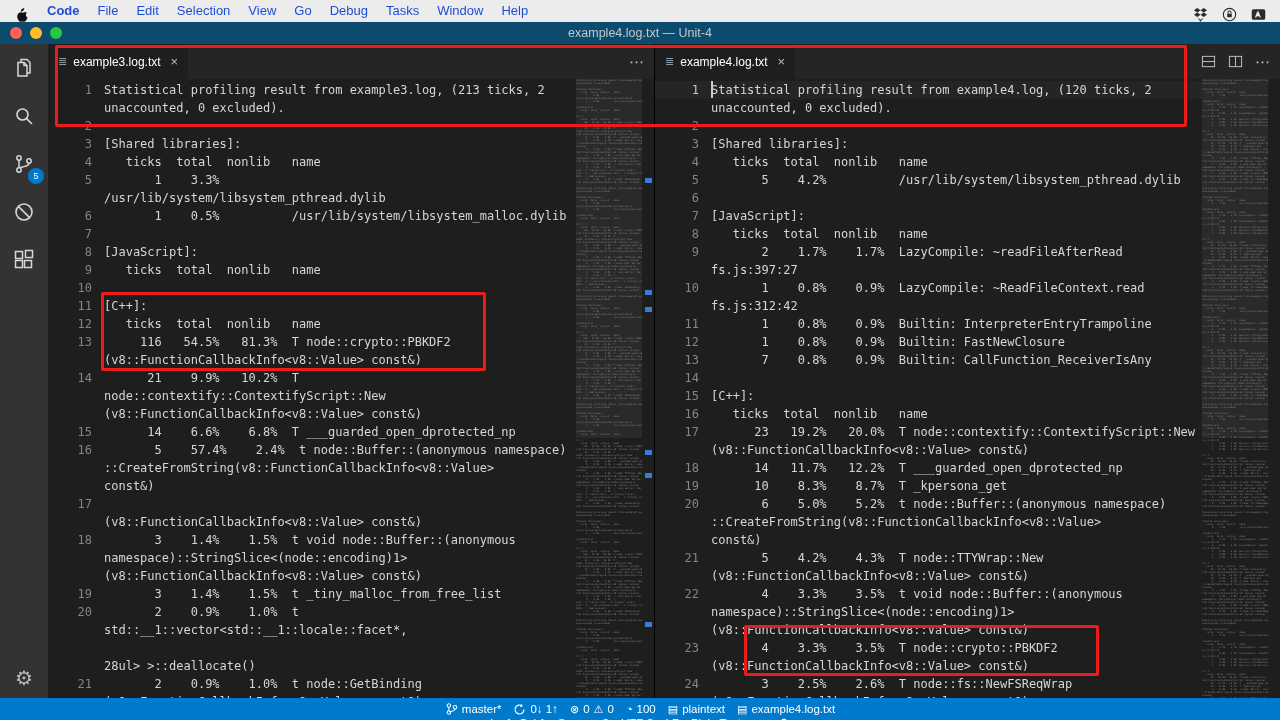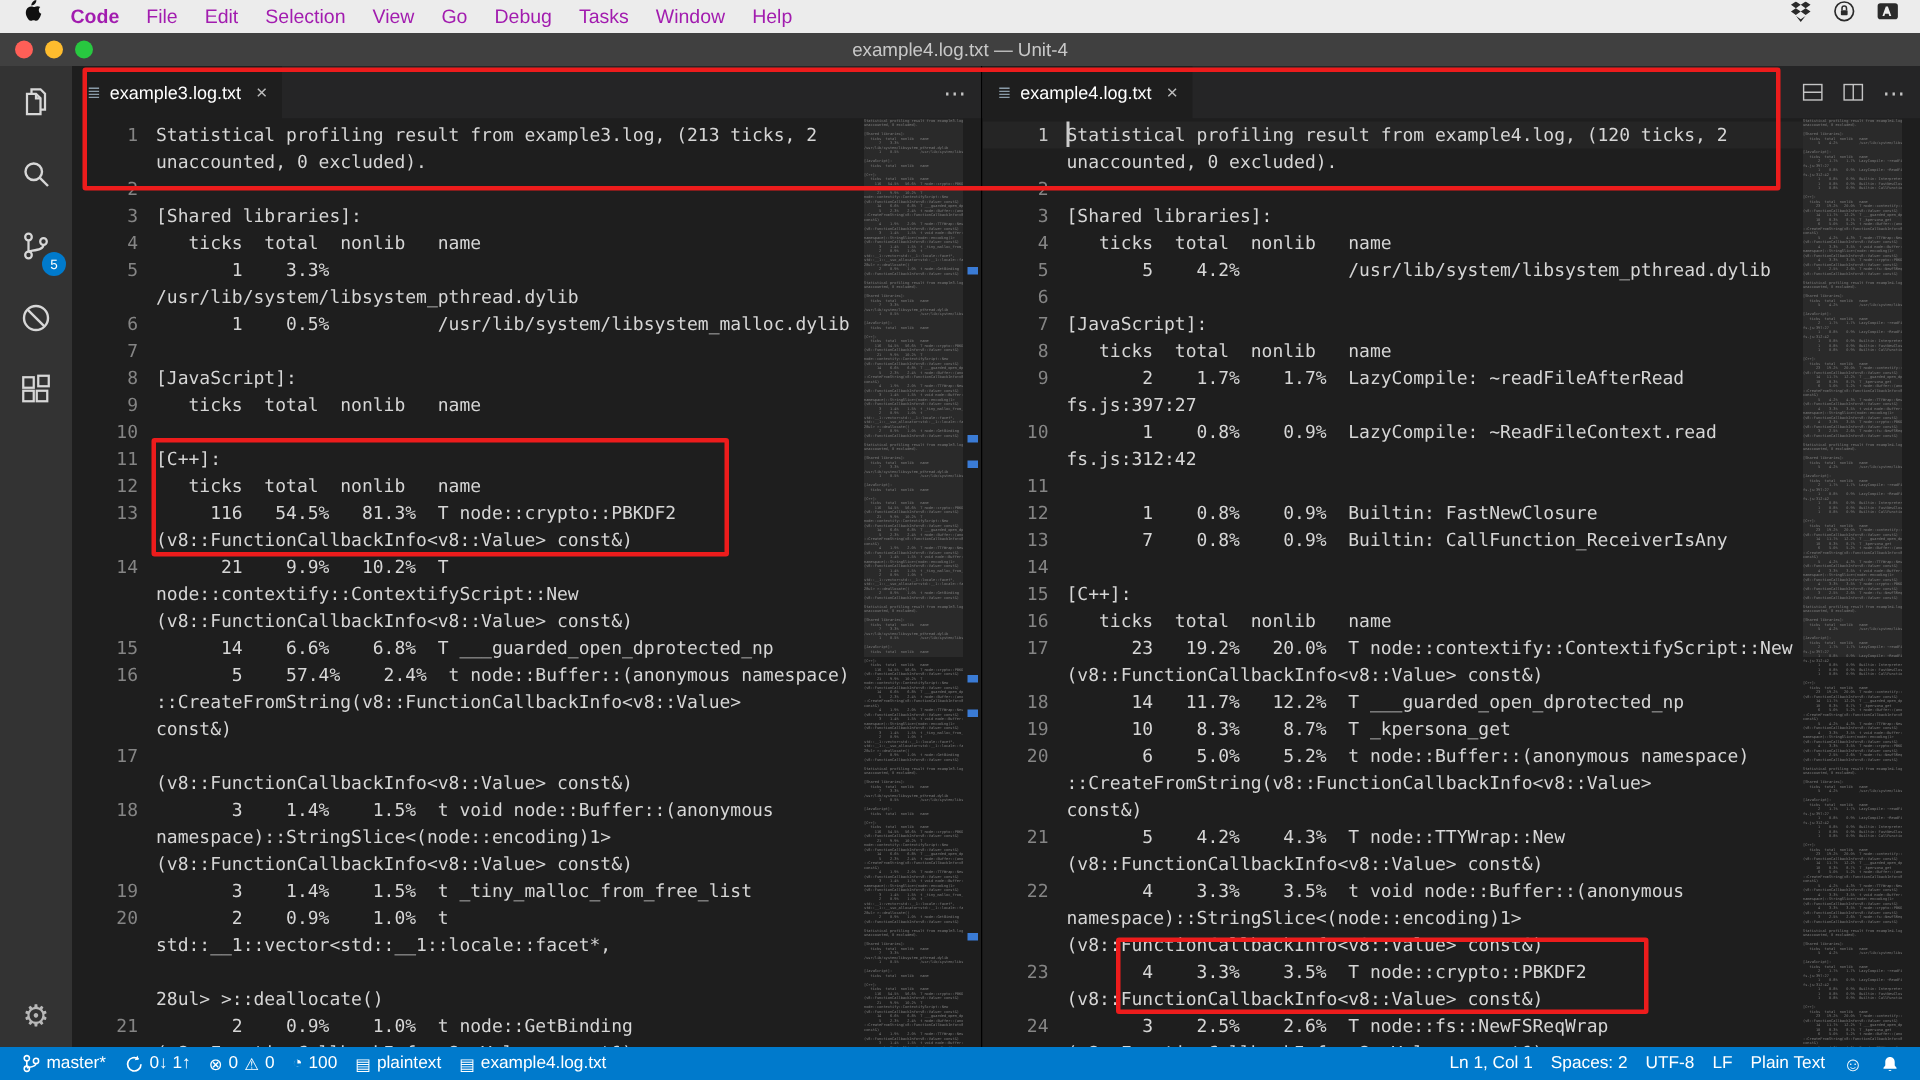--- a/index.html
+++ b/index.html
@@ -1,29 +1,29 @@
 <!DOCTYPE html>
 <html><head>
 <meta charset="utf-8">
 <style>
   * { margin:0; padding:0; box-sizing:border-box; }
   html,body { background:#111; }
   body { font-family:"Liberation Sans", sans-serif; }
   #app { position:relative; width:1280px; height:720px; overflow:hidden; background:#1e1e1e; }
 
   
-  .menubar { height:22px; background:#ececec; display:flex; align-items:flex-start; font-size:13px; color:#a21caf; }
+  .menubar { height:22px; background:#ececec; display:flex; align-items:flex-end; font-size:13px; color:#1d4ed8; }
   .apple { padding:0 10px 0 16px; display:flex; align-items:center; }
   .mitem { padding:0 9px; line-height:22px; }
   .mitem.app-name { font-weight:bold; }
   .menu-right { margin-left:auto; display:flex; align-items:center; gap:14px; padding-right:14px; }
   .menu-right span { display:flex; align-items:center; }
 
   
-  .titlebar { height:22px; background:#404040; position:relative; display:flex; align-items:center; }
+  .titlebar { height:22px; background:#0c4a6e; position:relative; display:flex; align-items:center; }
   .lights { display:flex; gap:8px; padding-left:10px; }
   .light { width:12px; height:12px; border-radius:50%; }
   .light.r { background:#ff5f57; } .light.y { background:#febc2e; } .light.g { background:#28c840; }
   .wtitle { position:absolute; left:0; right:0; text-align:center; color:#c8c8c8; font-size:12.5px; }
 
   
   .main { display:flex; height:654px; }
   .activitybar { width:48px; background:#333333; position:relative; flex:none; }
   .aitem { height:48px; display:flex; align-items:center; justify-content:center; position:relative; }
   .badge { position:absolute; right:4px; bottom:4px; background:#007acc; color:#fff; font-size:9px; width:16px; height:16px; border-radius:50%; display:flex; align-items:center; justify-content:center; }
@@ -50,21 +50,21 @@
   .ln.cur { color:#c6c6c6; }
   .tx { margin-left:12px; white-space:pre; color:#d6d6d6; flex:none; }
   .cursor { position:absolute; left:56px; top:2px; width:2px; height:17px; background:#cccccc; }
 
   .minimap { width:66px; flex:none; margin-right:12px; position:relative; overflow:hidden; }
   .minimap pre { font-family:"DejaVu Sans Mono", monospace; font-size:2.4px; line-height:3px; color:rgba(212,212,212,0.5); white-space:pre; overflow:hidden; }
   .mslider { position:absolute; top:0; left:0; right:0; height:58%; background:rgba(121,121,121,0.14); }
   .rmark { position:absolute; right:2px; width:7px; height:5px; background:#3a7bd5; }
 
   
-  .statusbar { height:22px; background:#007acc; display:flex; justify-content:space-between; align-items:center; color:#fff; font-size:11.5px; padding:4px 8px; }
+  .statusbar { height:22px; background:#007acc; display:flex; justify-content:space-between; align-items:center; color:#fff; font-size:11.5px; padding:4px 8px;flex-direction:column; }
   .sb-left, .sb-right { display:flex; align-items:center; height:100%; }
   .seg { display:flex; align-items:center; gap:4px; padding:0 6px; height:100%; }
   .seg .ic { font-size:11px; }
   .seg svg { display:block; }
 
   
   .ann { position:absolute; border:3px solid #ed1c1c; border-radius:2px; z-index:40; pointer-events:none; }
 </style>
 </head>
 <body>
@@ -618,20 +618,21 @@
               <div class="row">
                 <span class="ln">10</span>
                 <span class="tx">       1    0.8%    0.9%  LazyCompile: ~ReadFileContext.read</span>
               </div>
               <div class="row">
                 <span class="ln"></span>
                 <span class="tx">fs.js:312:42</span>
               </div>
               <div class="row">
                 <span class="ln">11</span>
+                <span class="tx">       1    0.8%    0.9%  Builtin: InterpreterEntryTrampoline</span>
               </div>
               <div class="row">
                 <span class="ln">12</span>
                 <span class="tx">       1    0.8%    0.9%  Builtin: FastNewClosure</span>
               </div>
               <div class="row">
                 <span class="ln">13</span>
                 <span class="tx">       7    0.8%    0.9%  Builtin: CallFunction_ReceiverIsAny</span>
               </div>
               <div class="row">

